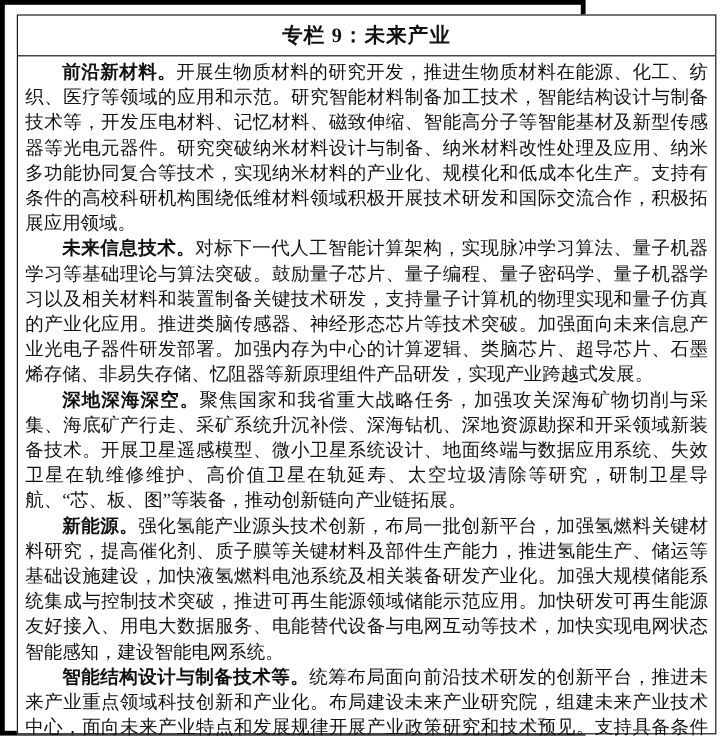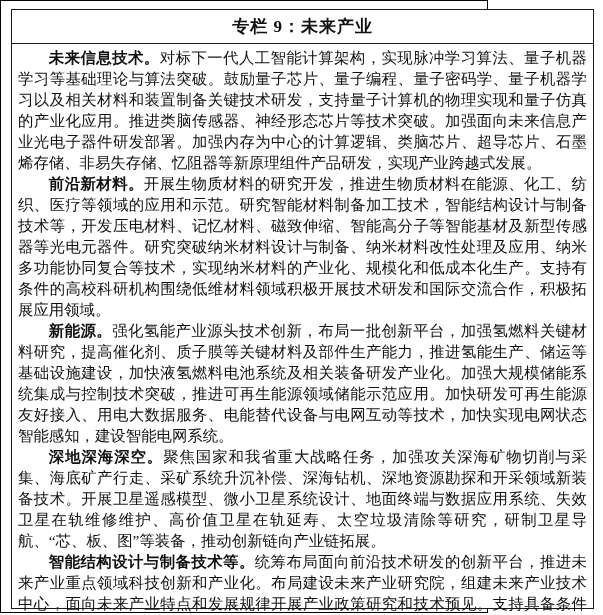--- a/index.html
+++ b/index.html
@@ -9,21 +9,21 @@
     height: 615px;
     background: #ffffff;
     font-family: "Liberation Serif", "DejaVu Serif", serif;
     color: #000000;
     overflow: hidden;
   }
   .page {
     position: relative;
     width: 488px;
     height: 613px;
-    border: 1px solid #000000;
+    border: 4px solid #000000;
     background: #ffffff;
     box-sizing: border-box;
   }
   .column-box {
     position: absolute;
     left: 10px;
     top: 8px;
     width: 581px;
     height: 598px;
     border: 1px solid #1a1a1a;
@@ -57,20 +57,20 @@
     font-weight: bold;
   }
 </style>
 </head>
 <body>
 
 <div class="page">
   <div class="column-box">
     <div class="column-title">专栏 9：未来产业</div>
     <div class="column-body">
+      <p><span class="lead">前沿新材料。</span><span>开展生物质材料的研究开发，推进生物质材料在能源、化工、纺织、医疗等领域的应用和示范。研究智能材料制备加工技术，智能结构设计与制备技术等，开发压电材料、记忆材料、磁致伸缩、智能高分子等智能基材及新型传感器等光电元器件。研究突破纳米材料设计与制备、纳米材料改性处理及应用、纳米多功能协同复合等技术，实现纳米材料的产业化、规模化和低成本化生产。支持有条件的高校科研机构围绕低维材料领域积极开展技术研发和国际交流合作，积极拓展应用领域。</span></p>
       <p><span class="lead">未来信息技术。</span><span>对标下一代人工智能计算架构，实现脉冲学习算法、量子机器学习等基础理论与算法突破。鼓励量子芯片、量子编程、量子密码学、量子机器学习以及相关材料和装置制备关键技术研发，支持量子计算机的物理实现和量子仿真的产业化应用。推进类脑传感器、神经形态芯片等技术突破。加强面向未来信息产业光电子器件研发部署。加强内存为中心的计算逻辑、类脑芯片、超导芯片、石墨烯存储、非易失存储、忆阻器等新原理组件产品研发，实现产业跨越式发展。</span></p>
-      <p><span class="lead">前沿新材料。</span><span>开展生物质材料的研究开发，推进生物质材料在能源、化工、纺织、医疗等领域的应用和示范。研究智能材料制备加工技术，智能结构设计与制备技术等，开发压电材料、记忆材料、磁致伸缩、智能高分子等智能基材及新型传感器等光电元器件。研究突破纳米材料设计与制备、纳米材料改性处理及应用、纳米多功能协同复合等技术，实现纳米材料的产业化、规模化和低成本化生产。支持有条件的高校科研机构围绕低维材料领域积极开展技术研发和国际交流合作，积极拓展应用领域。</span></p>
+      <p><span class="lead">深地深海深空。</span><span>聚焦国家和我省重大战略任务，加强攻关深海矿物切削与采集、海底矿产行走、采矿系统升沉补偿、深海钻机、深地资源勘探和开采领域新装备技术。开展卫星遥感模型、微小卫星系统设计、地面终端与数据应用系统、失效卫星在轨维修维护、高价值卫星在轨延寿、太空垃圾清除等研究，研制卫星导航、“芯、板、图”等装备，推动创新链向产业链拓展。</span></p>
       <p><span class="lead">新能源。</span><span>强化氢能产业源头技术创新，布局一批创新平台，加强氢燃料关键材料研究，提高催化剂、质子膜等关键材料及部件生产能力，推进氢能生产、储运等基础设施建设，加快液氢燃料电池系统及相关装备研发产业化。加强大规模储能系统集成与控制技术突破，推进可再生能源领域储能示范应用。加快研发可再生能源友好接入、用电大数据服务、电能替代设备与电网互动等技术，加快实现电网状态智能感知，建设智能电网系统。</span></p>
-      <p><span class="lead">深地深海深空。</span><span>聚焦国家和我省重大战略任务，加强攻关深海矿物切削与采集、海底矿产行走、采矿系统升沉补偿、深海钻机、深地资源勘探和开采领域新装备技术。开展卫星遥感模型、微小卫星系统设计、地面终端与数据应用系统、失效卫星在轨维修维护、高价值卫星在轨延寿、太空垃圾清除等研究，研制卫星导航、“芯、板、图”等装备，推动创新链向产业链拓展。</span></p>
       <p><span class="lead">智能结构设计与制备技术等。</span><span>统筹布局面向前沿技术研发的创新平台，推进未来产业重点领域科技创新和产业化。布局建设未来产业研究院，组建未来产业技术中心，面向未来产业特点和发展规律开展产业政策研究和技术预见。支持具备条件的高校院所建立未来产业特色学院，鼓励多学科交叉融合创新。建立未来产业专业人才库和专家库。探索设立面向未来产业发展的研究基金和研发计划，布局建设一批未来产业“加速器”。组织实施一批未来产业战略性工程，推动关键共性技术、前沿引领技术和颠覆性技术创新。</span></p>
     </div>
   </div>
 </div>
 
 </body></html>

